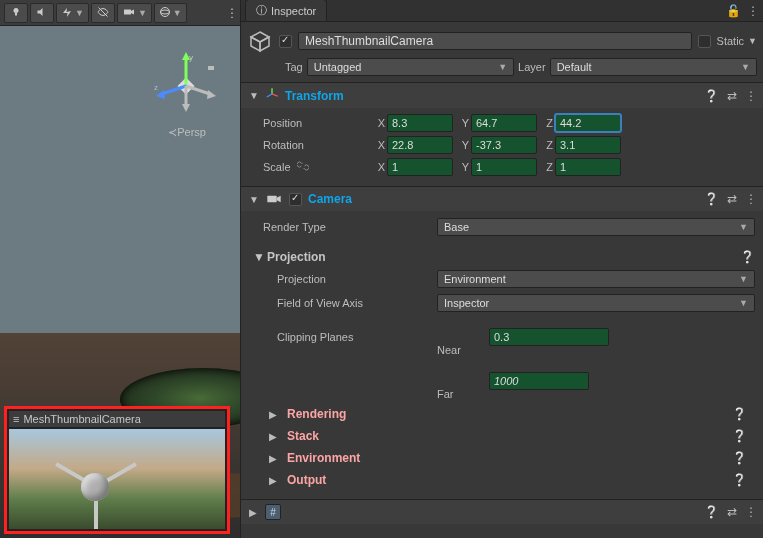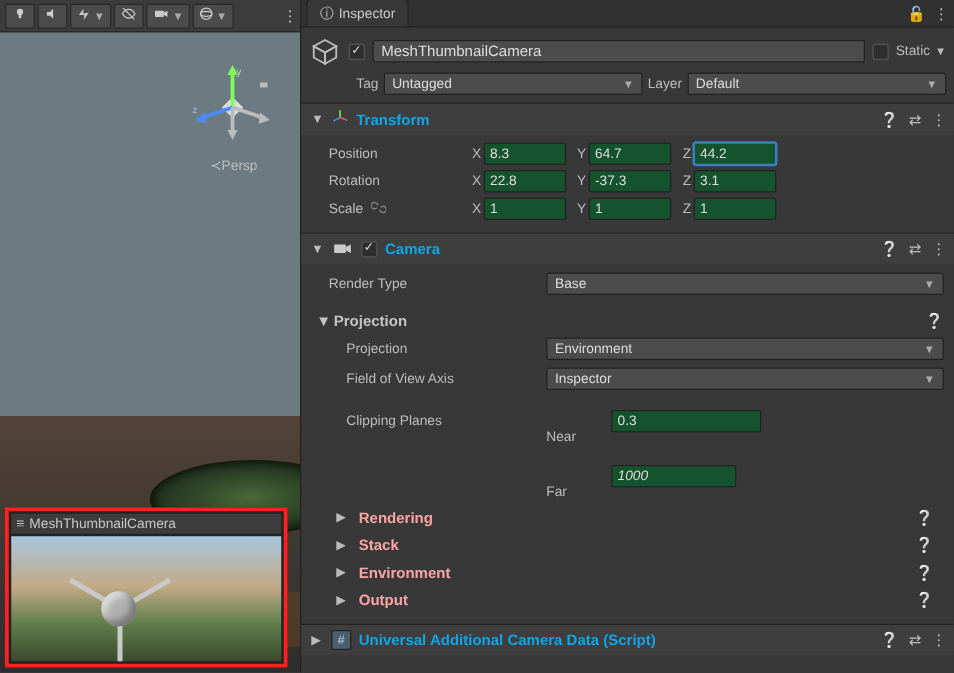--- a/index.html
+++ b/index.html
@@ -453,21 +453,20 @@
           <span class="title">Output</span>
           <span class="q">❔</span>
         </div>
       </div>
     </div>
 
     <div class="comp">
       <div class="comp-header">
         <span class="fold">▶</span>
         <span class="script-ico">#</span>
-        <span class="title">Universal Additional Camera Data (Script)</span>
         <span class="hdr-right">
           <span>❔</span>
           <span>⇄</span>
           <span class="kebab">⋮</span>
         </span>
       </div>
     </div>
 
   </div>
 </div>

